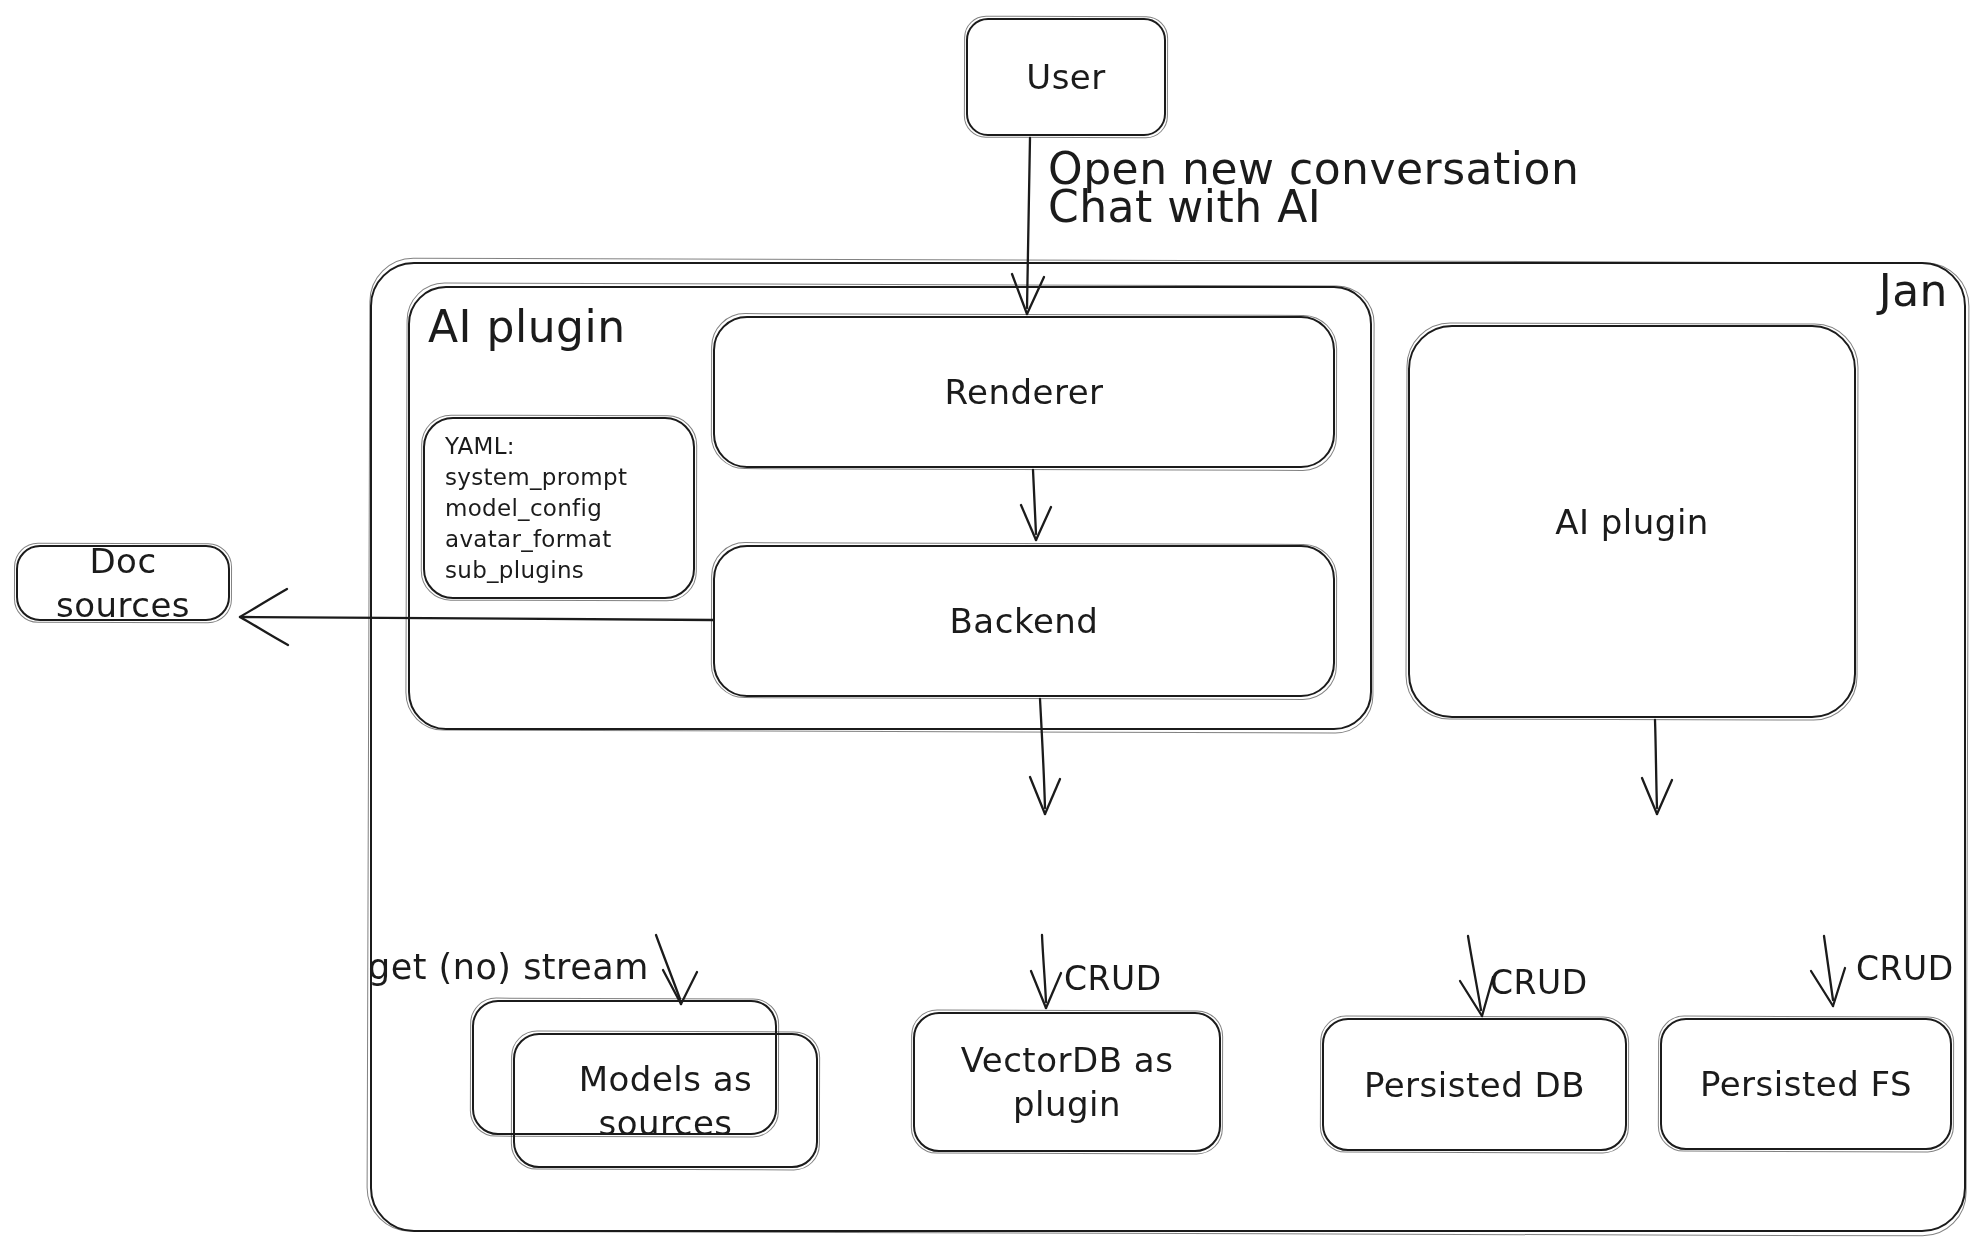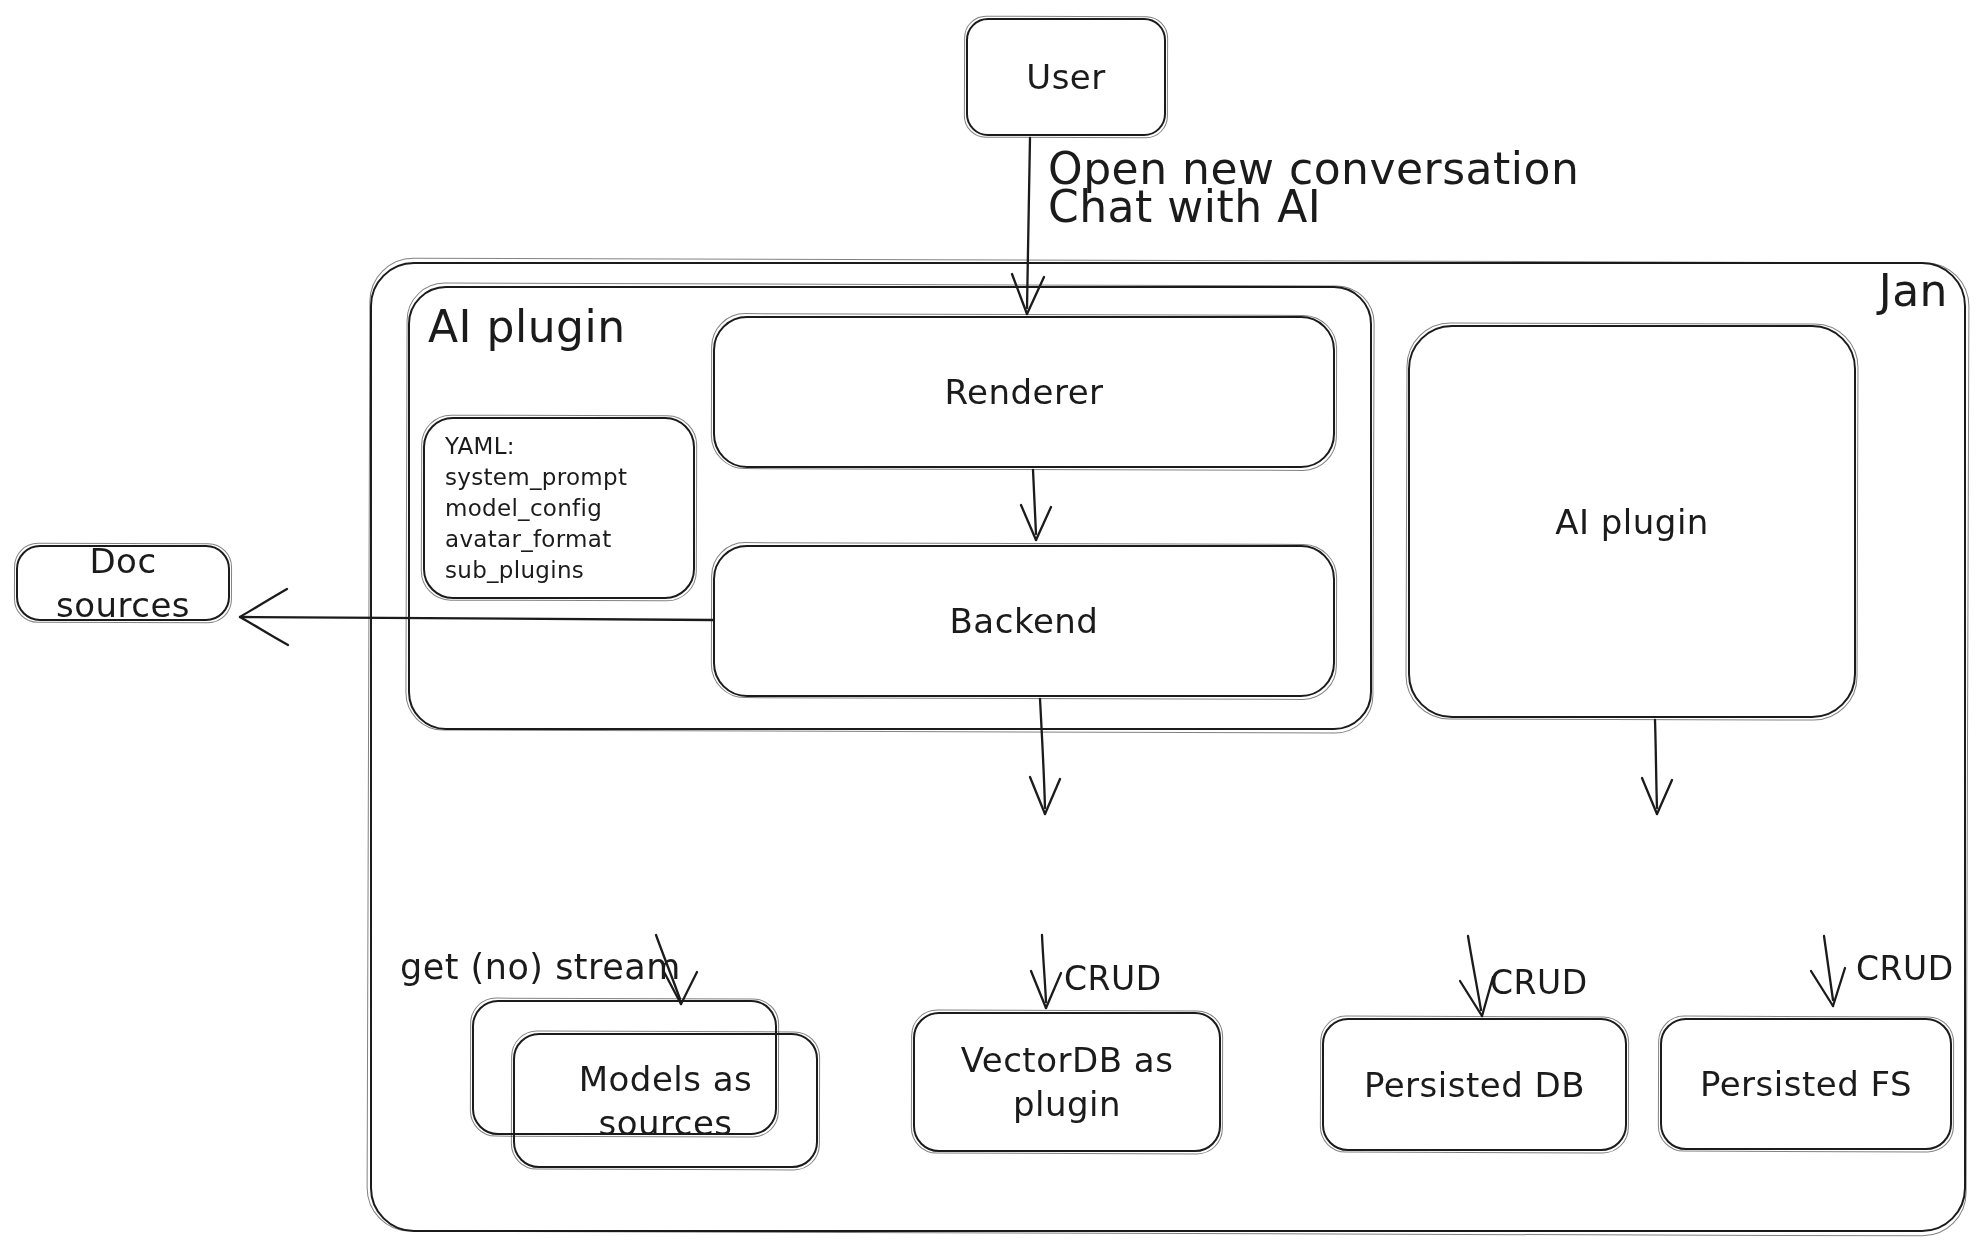--- a/index.html
+++ b/index.html
@@ -111,21 +111,21 @@
   </div>
 
   <div class="box" style="left:1322px;top:1018px;width:305px;height:133px;border-radius:26px;">
     <div class="label-center">Persisted DB</div>
   </div>
 
   <div class="box" style="left:1660px;top:1018px;width:292px;height:132px;border-radius:26px;">
     <div class="label-center">Persisted FS</div>
   </div>
 
-  <div class="free-label" style="left:368px;top:944px;font-size:35px;padding-left:32px;">get (no) stream</div>
+  <div class="free-label" style="left:368px;top:944px;font-size:35px;">get (no) stream</div>
   <div class="free-label" style="left:1064px;top:956px;font-size:33px;">CRUD</div>
   <div class="free-label" style="left:1490px;top:960px;font-size:33px;">CRUD</div>
   <div class="free-label" style="left:1856px;top:946px;font-size:33px;">CRUD</div>
 
   <svg class="arrow-layer" width="1981" height="1246" viewBox="0 0 1981 1246">
 
     <g>
       <path d="M1030,138 C1029,198 1028,258 1027,308"></path>
       <path d="M1012,274 L1027,314"></path>
       <path d="M1044,277 L1027,314"></path>

